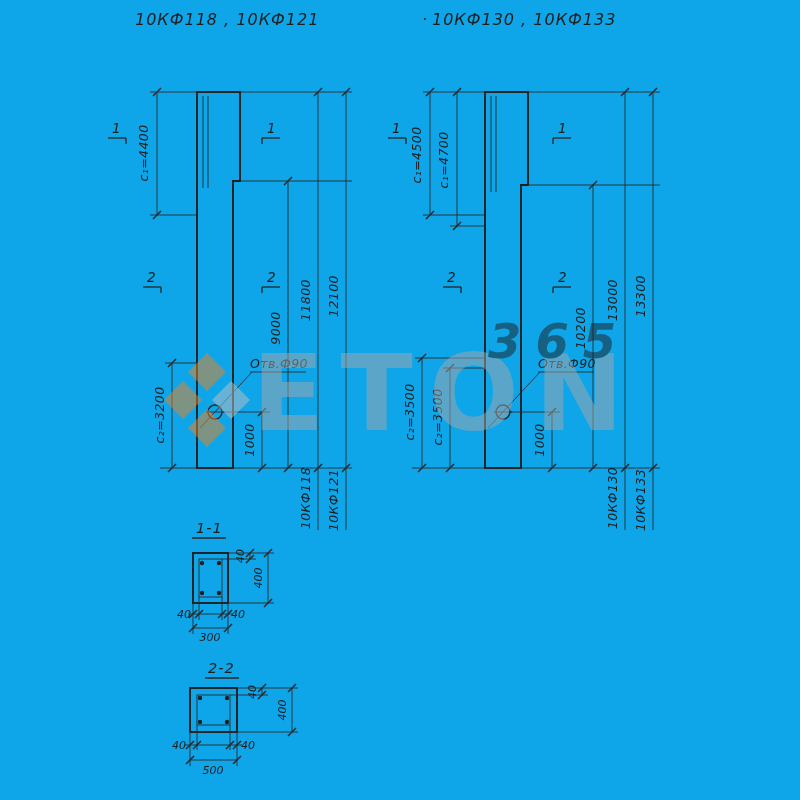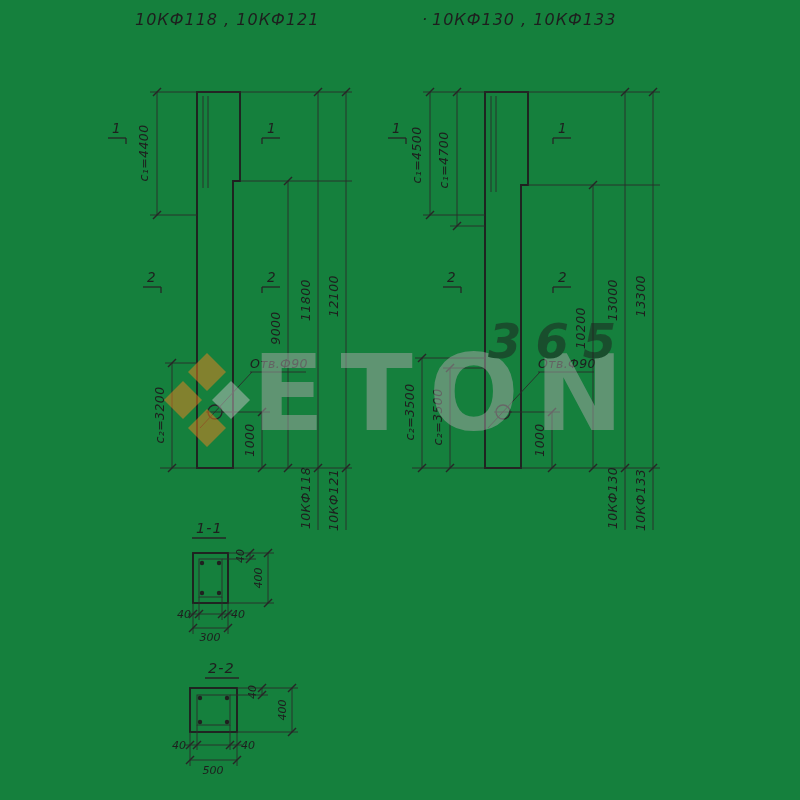--- a/index.html
+++ b/index.html
@@ -1,16 +1,16 @@
 <!DOCTYPE html>
 <html><head>
 <meta charset="utf-8">
 <style>
   html,body{margin:0;padding:0;background:#ffffff;}
-  #page{position:relative;width:800px;height:800px;background:#15803d;overflow:hidden;}
+  #page{position:relative;width:800px;height:800px;background:#0ea5e9;overflow:hidden;}
   svg{display:block;}
   svg text{font-family:"DejaVu Sans",sans-serif;font-style:italic;fill:#1e1e1e;}
   .title{font-size:16px;letter-spacing:1px;}
   .dim{font-size:12.5px;letter-spacing:0.4px;}
   .small{font-size:11px;}
   .mark{font-size:13.5px;}
   .sect-title{font-size:14.5px;letter-spacing:1px;}
   .thin{stroke:#2b2b2b;stroke-width:0.9;fill:none;}
   .med{stroke:#262626;stroke-width:1.3;fill:none;}
   .thick{stroke:#202020;stroke-width:1.9;fill:none;}

